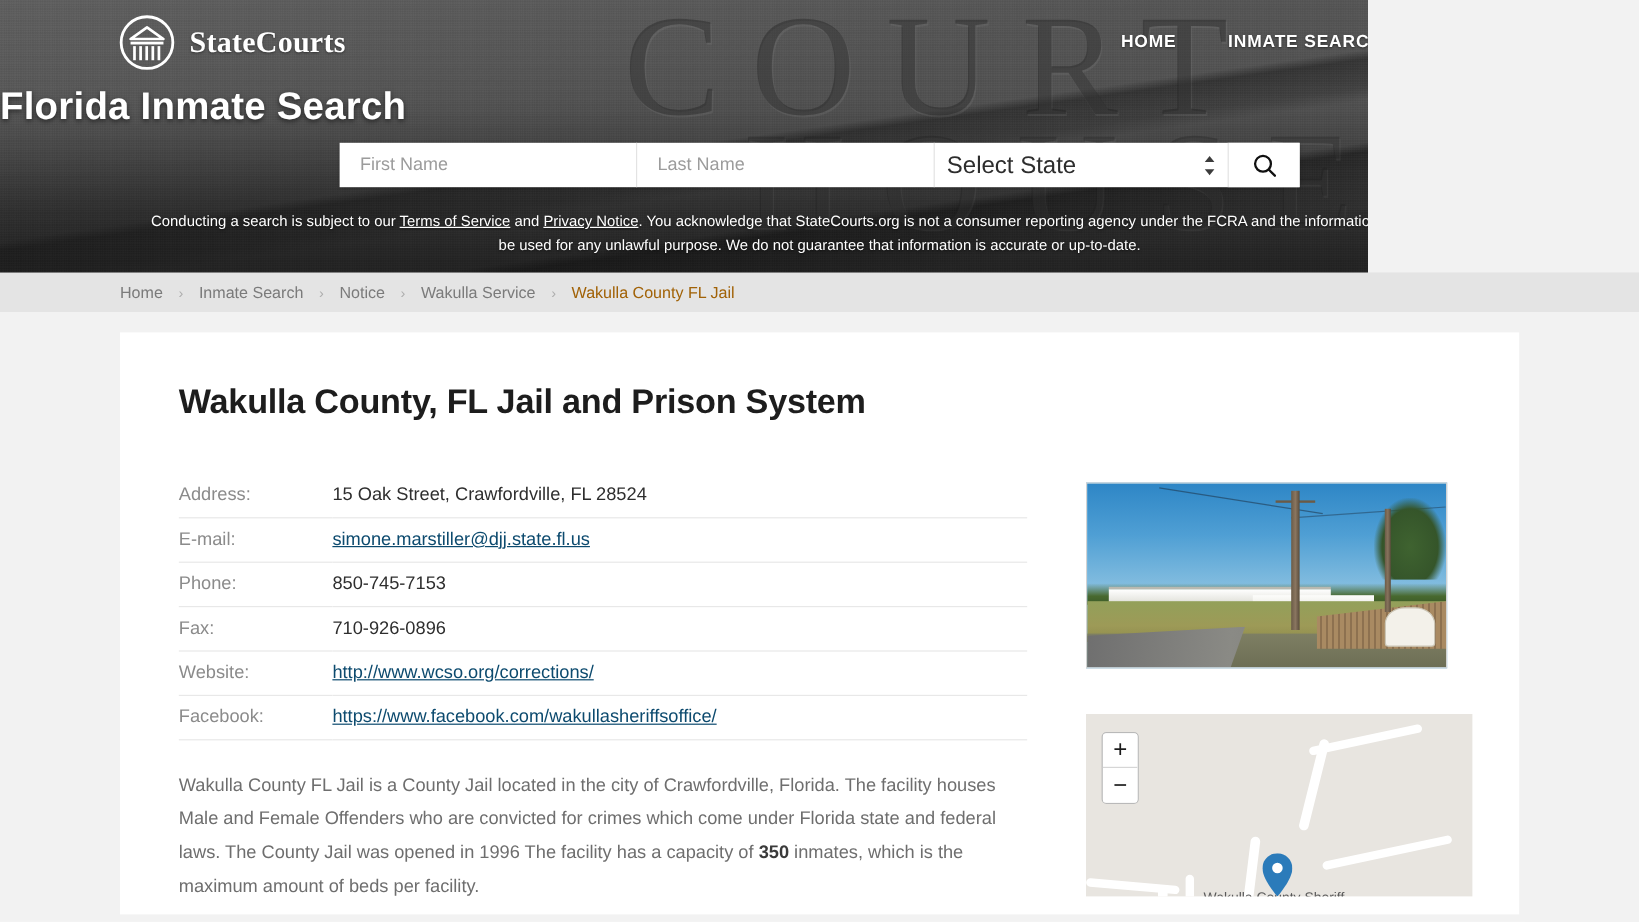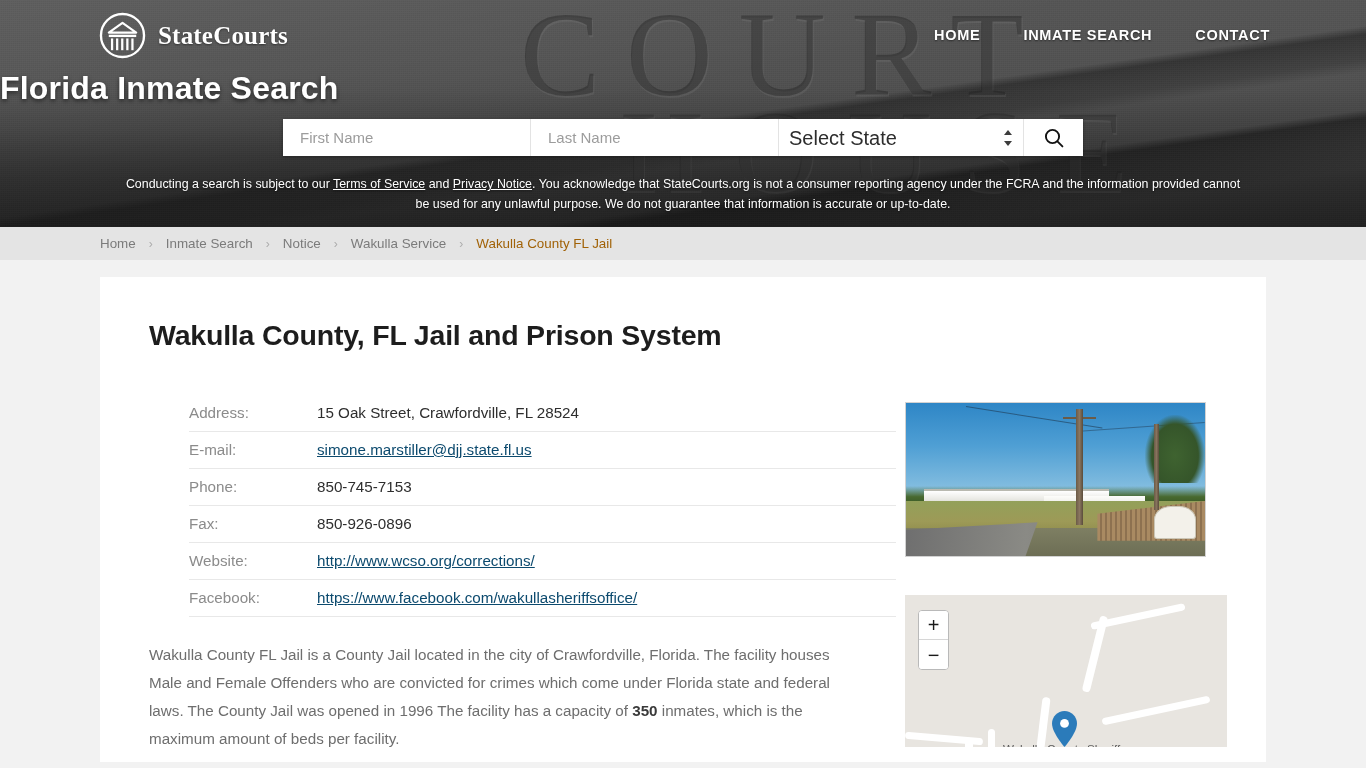--- a/index.html
+++ b/index.html
@@ -7,21 +7,21 @@
     margin: 0; padding: 0;
     width: 1366px; height: 768px;
     overflow: hidden;
     background: #f2f2f2;
     font-family: "Liberation Sans", sans-serif;
   }
 
   
   .hero {
     position: relative;
-    width: 1366px;
+    width: 1140px;
     height: 227px;
     overflow: hidden;
     background: #4a4a4a;
   }
   .hero-bg {
     position: absolute;
     inset: 0;
     background:
       
       linear-gradient(172deg, rgba(0,0,0,0) 0%, rgba(0,0,0,0) 52%, rgba(20,20,20,.55) 54%, rgba(20,20,20,.30) 60%, rgba(0,0,0,0) 63%),
@@ -216,21 +216,21 @@
     font-size: 28.5px;
     font-weight: 700;
     color: #1d1d1d;
     letter-spacing: -0.2px;
   }
 
   .body-cols { display: flex; margin-top: 50px; }
   .col-left { width: 707px; }
   .col-right { width: 312px; margin-left: 49px; }
 
-  table.info { width: 707px; border-collapse: collapse; margin-left: 40px; }
+  table.info { width: 707px; border-collapse: collapse; }
   table.info td {
     padding: 9px 0 10px;
     border-bottom: 1px solid #e8e8e8;
     font-size: 15.2px;
     vertical-align: top;
   }
   table.info tr:first-child td { padding-top: 2px; }
   table.info td.lbl { width: 128px; color: #8b8b8b; }
   table.info td.val { color: #2e2e2e; }
   table.info td.val a {
@@ -490,21 +490,21 @@
               <tr>
                 <td class="lbl">E-mail:</td>
                 <td class="val"><a href="#">simone.marstiller@djj.state.fl.us</a></td>
               </tr>
               <tr>
                 <td class="lbl">Phone:</td>
                 <td class="val">850-745-7153</td>
               </tr>
               <tr>
                 <td class="lbl">Fax:</td>
-                <td class="val">850-926-0896</td>
+                <td class="val">710-926-0896</td>
               </tr>
               <tr>
                 <td class="lbl">Website:</td>
                 <td class="val"><a href="#">http://www.wcso.org/corrections/</a></td>
               </tr>
               <tr>
                 <td class="lbl">Facebook:</td>
                 <td class="val"><a href="#">https://www.facebook.com/wakullasheriffsoffice/</a></td>
               </tr>
             </tbody>

